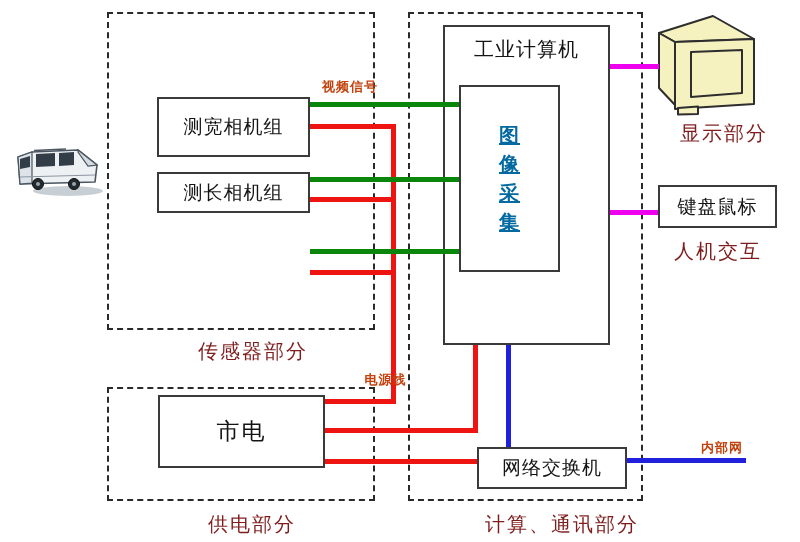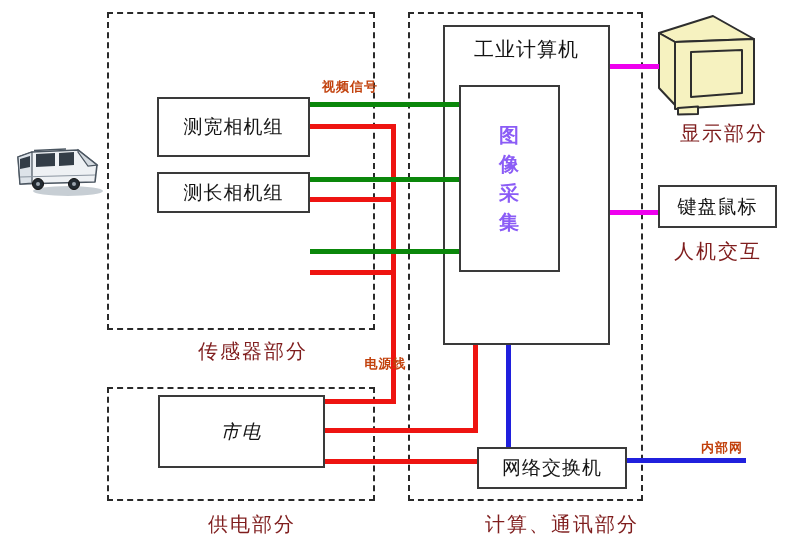--- a/index.html
+++ b/index.html
@@ -8,33 +8,33 @@
     font-family:"DejaVu Sans","Liberation Sans",sans-serif; overflow:hidden;
   }
   .dashedbox { position:absolute; border:2px dashed #2a2a2a; box-sizing:border-box; }
   .box {
     position:absolute; background:#ffffff; border:2px solid #3a3a3a; box-sizing:border-box;
     display:flex; align-items:center; justify-content:center;
     font-size:19px; color:#141414; letter-spacing:1px;
   }
   .box.titled { align-items:flex-start; }
   .box-title { padding-top:9px; font-size:20px; }
-  .mains-label { font-size:19px; letter-spacing:2px;font-style:italic; }
+  .mains-label { font-size:23px; letter-spacing:2px; }
   .line { position:absolute; }
   .seclabel {
     position:absolute; transform:translateX(-50%);
     font-size:20px; color:#7f1d1d; letter-spacing:2px; white-space:nowrap;
   }
   .minilabel {
     position:absolute; transform:translateX(-50%);
     font-size:13px; font-weight:bold; color:#c2410c; letter-spacing:1px; white-space:nowrap;
   }
   .vtext {
     width:24px; word-break:break-all; text-align:center;
-    line-height:29px; font-size:20px; font-weight:600; color:#8b5cf6;
+    line-height:29px; font-size:20px; font-weight:600; color:#0369a1;text-decoration:underline;
   }
   svg { display:block; }
 </style>
 </head>
 <body>
 
 <div id="canvas">
 
   <div class="dashedbox" style="left:107px; top:12px; width:268px; height:318px;"></div>
   <div class="dashedbox" style="left:107px; top:387px; width:268px; height:114px;"></div>
@@ -115,16 +115,16 @@
   <div class="line" style="left: 610px; top: 64px; width: 49px; height: 5px; background-color: rgb(238, 0, 238);"></div>
   <div class="line" style="left: 610px; top: 210px; width: 48px; height: 5px; background-color: rgb(238, 0, 238);"></div>
 
   <div class="seclabel" style="left:253px; top:338px;">传感器部分</div>
   <div class="seclabel" style="left:562px; top:511px;">计算、通讯部分</div>
   <div class="seclabel" style="left:252px; top:511px;">供电部分</div>
   <div class="seclabel" style="left:724px; top:120px;">显示部分</div>
   <div class="seclabel" style="left:718px; top:238px;">人机交互</div>
 
   <div class="minilabel" style="left:350px; top:78px;">视频信号</div>
-  <div class="minilabel" style="left:362px; top:355px;padding-left:47px;">电源线</div>
+  <div class="minilabel" style="left:362px; top:371px;padding-left:47px;">电源线</div>
   <div class="minilabel" style="left:722px; top:439px;">内部网</div>
 
 </div>
 
 </body></html>

